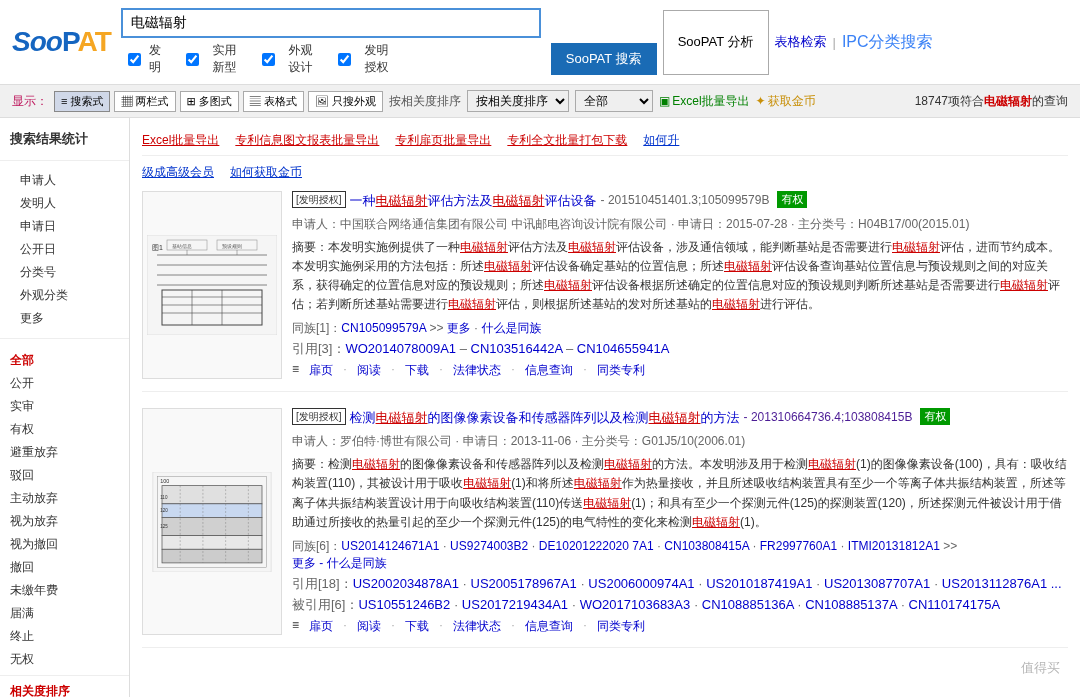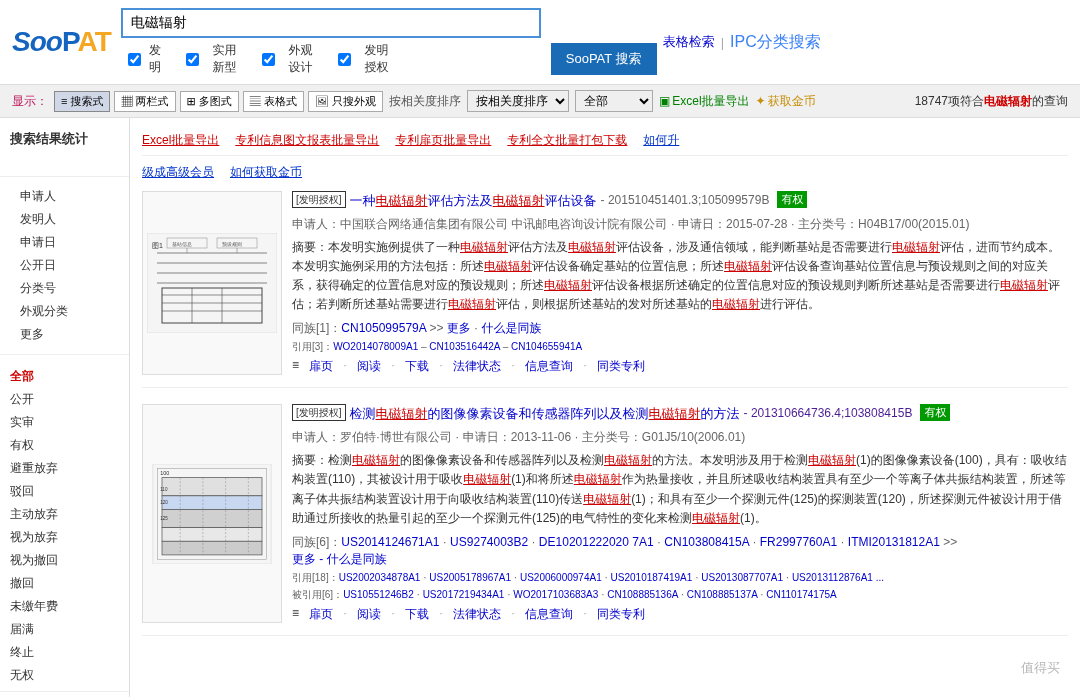--- a/index.html
+++ b/index.html
@@ -30,21 +30,21 @@
     .result-count { margin-left: auto; font-size: 12px; color: #333; }
     .result-count em { color: #cc0000; font-style: normal; font-weight: bold; }
 
     
     #main { display: flex; }
     #sidebar { width: 130px; flex-shrink: 0; border-right: 1px solid #ddd; padding: 8px 0; }
     #content { flex: 1; padding: 8px 12px; overflow: hidden; }
 
     
     .sidebar-section { padding: 4px 10px; }
-    .sidebar-title { font-weight: bold; font-size: 13px; color: #333; margin-bottom: 20px; }
+    .sidebar-title { font-weight: bold; font-size: 13px; color: #333; margin-bottom: 4px; }
     .sidebar-item { padding: 3px 10px; font-size: 12px; color: #333; cursor: pointer; }
     .sidebar-item.active { color: #cc0000; font-weight: bold; }
     .sidebar-divider { border: none; border-top: 1px solid #eee; margin: 4px 0; }
 
     
     .action-links { display: flex; gap: 16px; flex-wrap: wrap; margin-bottom: 8px; padding: 6px 0; border-bottom: 1px solid #eee; }
     .action-link { color: #cc0000; font-size: 12px; text-decoration: underline; cursor: pointer; }
     .action-link.blue { color: #0033cc; }
     .action-row2 { display: flex; gap: 16px; margin-top: 4px; }
 
@@ -56,21 +56,21 @@
     .patent-title-row { display: flex; align-items: flex-start; gap: 4px; flex-wrap: wrap; margin-bottom: 4px; line-height: 1.5; }
     .patent-type-badge { background: #fff; border: 1px solid #333; font-size: 10px; padding: 0 3px; flex-shrink: 0; }
     .patent-title-link { color: #0000cc; text-decoration: none; font-size: 13px; }
     .patent-title-link .hl { color: #cc0000; text-decoration: underline; }
     .patent-status { background: #009900; color: #fff; font-size: 11px; padding: 0 4px; margin-left: 4px; flex-shrink: 0; }
     .patent-meta { font-size: 12px; color: #666; margin-bottom: 4px; line-height: 1.6; }
     .patent-abstract { font-size: 12px; color: #333; line-height: 1.6; margin-bottom: 6px; }
     .patent-abstract .hl { color: #cc0000; text-decoration: underline; }
     .patent-family { font-size: 12px; color: #666; margin-bottom: 3px; }
     .patent-family a { color: #0000cc; text-decoration: none; }
-    .patent-cite { font-size: 10px; color: #666; margin-bottom: 3px; }
+    .patent-cite { font-size: 13px; color: #666; margin-bottom: 3px; }
     .patent-cite a { color: #0000cc; text-decoration: none; }
     .patent-actions { display: flex; gap: 10px; font-size: 12px; margin-top: 4px; }
     .patent-action-link { color: #0000cc; text-decoration: none; cursor: pointer; }
     .sep { color: #aaa; }
 
     .watermark { position: fixed; bottom: 20px; right: 20px; font-size: 13px; color: rgba(0,0,0,0.3); pointer-events: none; }
 
     .checkbox-inline { display: inline-flex; align-items: center; gap: 2px; }
 
     .sort-label { color: #555; }
@@ -103,20 +103,21 @@
           <span>外观设计</span>
         </label>
       <label class="checkbox-inline">
           <input type="checkbox" checked="" style="">
           <span>发明授权</span>
         </label>
     </div>
   </div>
   <div id="search-buttons">
     <button class="search-btn active">SooPAT 搜索</button>
+    <button class="search-btn outline">SooPAT 分析</button>
     <span style="font-size:13px;color:#0000cc;cursor:pointer;align-self:center;">表格检索</span>
     <span style="color:#aaa;align-self:center;">|</span>
     <span style="font-size:16px;color:#3b82f6;cursor:pointer;align-self:center;text-align:center;">IPC分类搜索</span>
   </div>
 </div>
 
 <div id="toolbar">
   <span class="label">显示：</span>
   <div class="display-options">
     <button class="disp-btn active">≡ 搜索式</button>

